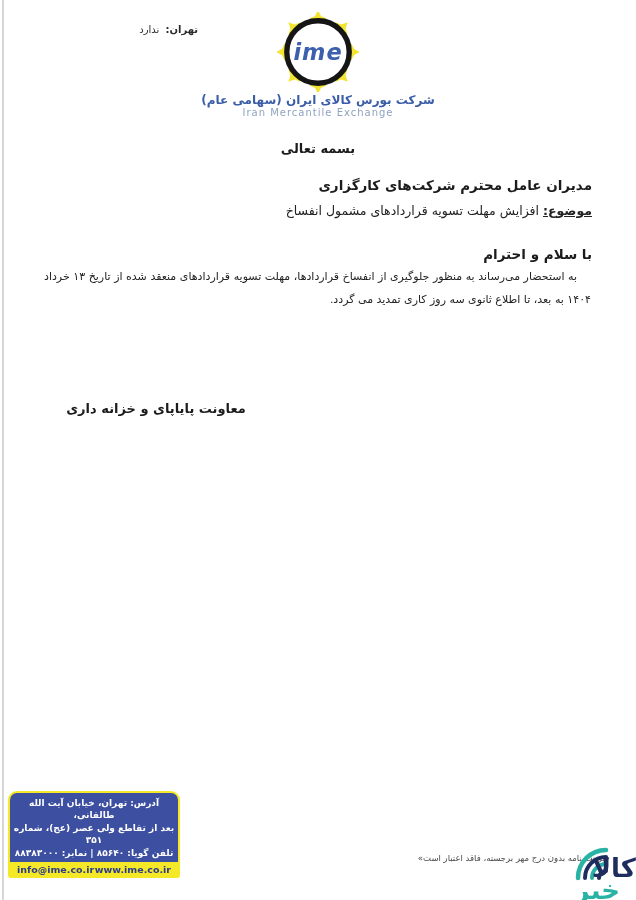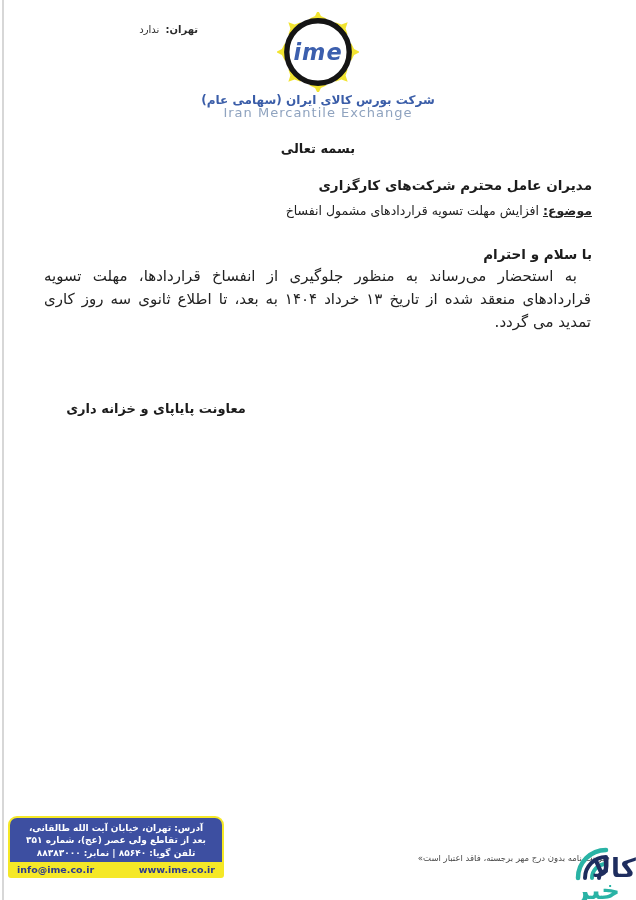--- a/index.html
+++ b/index.html
@@ -25,21 +25,21 @@
   .logo-block{
     position:absolute;top:12px;left:0;width:100%;
     text-align:center;
   }
   .logo-svg{display:block;margin:0 auto;}
   .company-fa{
     direction:rtl;font-size:12px;font-weight:bold;color:#3a5da8;
     line-height:14px;margin-top:1px;
   }
   .company-en{
-    font-size:13px;color:#8fa3bf;letter-spacing:1px;line-height:11px;
+    font-size:10px;color:#8fa3bf;letter-spacing:1px;line-height:11px;
   }
   
   .basmala{
     position:absolute;top:141px;left:0;width:100%;
     text-align:center;direction:rtl;
     font-weight:bold;font-size:13px;color:#1c1c1c;
   }
   .recipient{
     position:absolute;top:177px;right:44px;left:44px;
     direction:rtl;text-align:right;
@@ -52,31 +52,31 @@
   }
   .subject .lbl{font-weight:bold;text-decoration:underline;}
   .salutation{
     position:absolute;top:246px;right:44px;left:44px;
     direction:rtl;text-align:right;
     font-weight:bold;font-size:13.5px;color:#1c1c1c;
   }
   .body-par{
     position:absolute;top:265px;right:45px;left:44px;
     direction:rtl;text-align:justify;text-align-last:right;
-    font-size:15px;line-height:23px;color:#222;
+    font-size:11px;line-height:23px;color:#222;
     text-indent:14px;
   }
   .signature{
     position:absolute;top:357px;left:58px;width:196px;
     direction:rtl;text-align:center;
     font-weight:bold;font-size:13px;color:#1c1c1c;margin-top:44px;
   }
   
   .address-block{
-    position:absolute;left:8px;bottom:22px;width:216px;
+    position:absolute;left:8px;bottom:22px;width:172px;
     background:#f5e827;border-radius:9px 9px 3px 3px;
     padding:2px;box-sizing:border-box;
   }
   .address-box{
     background:#3d4fa1;border-radius:7px 7px 0 0;
     padding:4px 3px 3px 3px;
     direction:rtl;text-align:center;
     color:#ffffff;font-weight:bold;
     font-size:9px;line-height:12.5px;
   }

